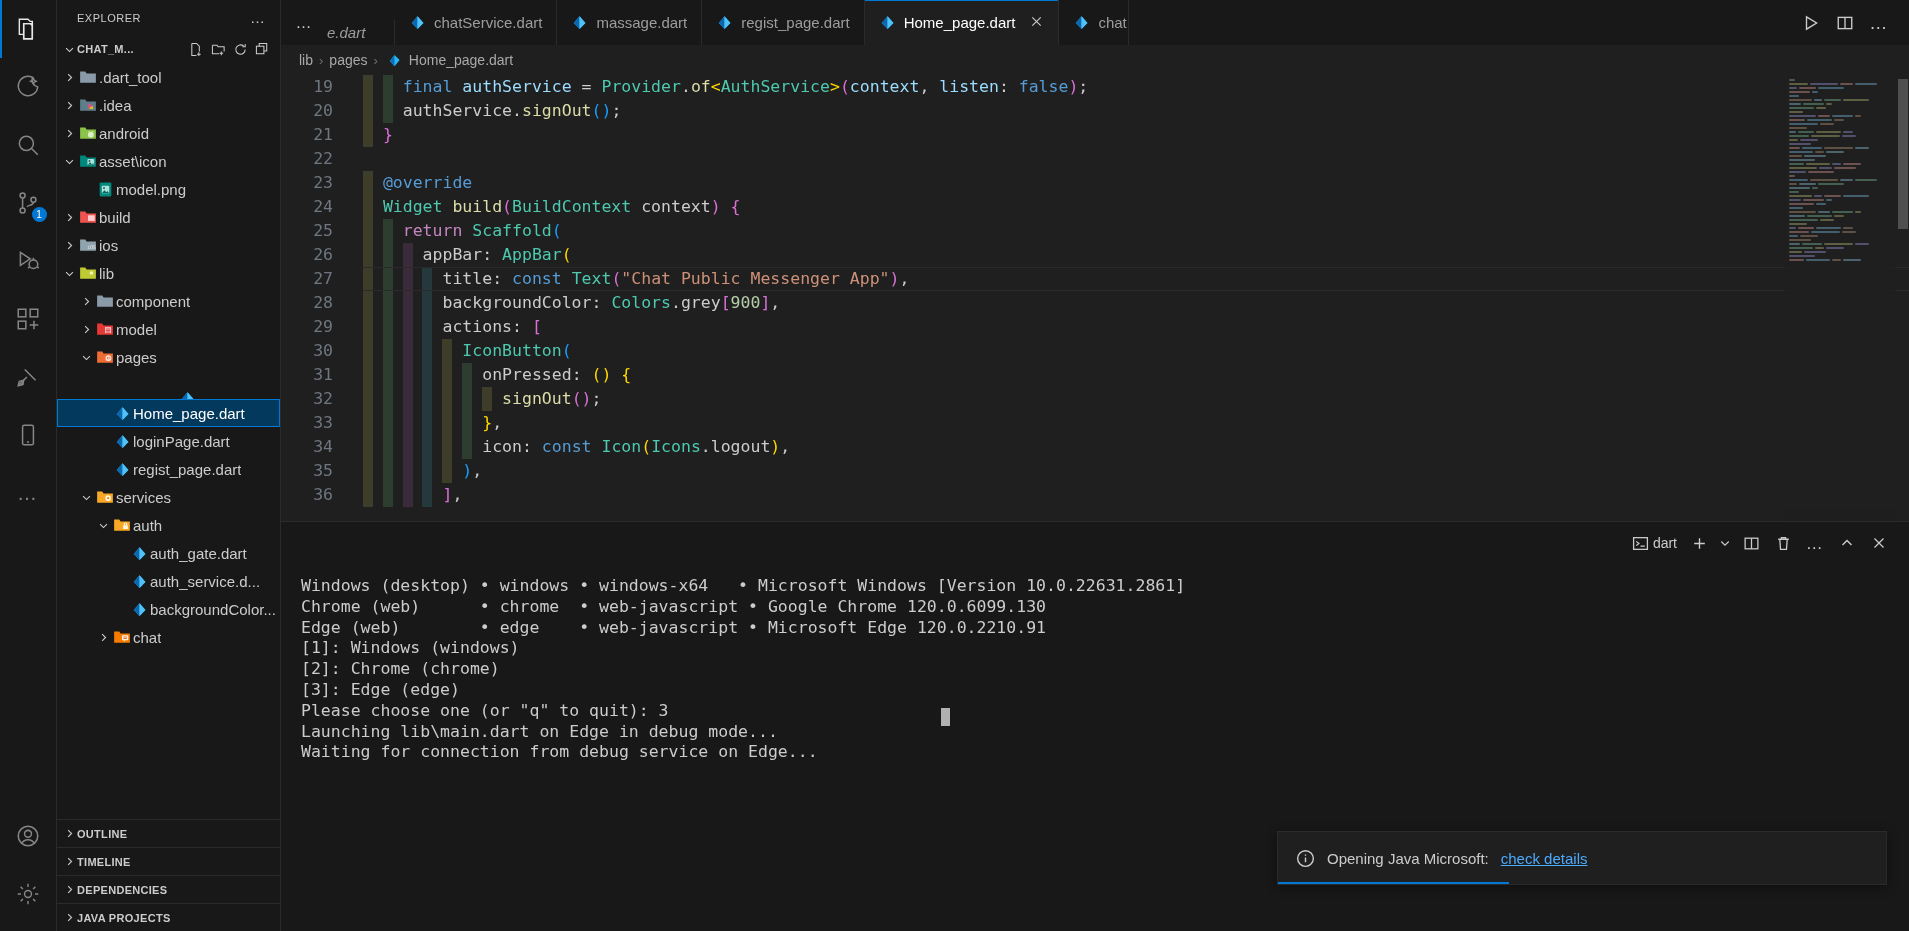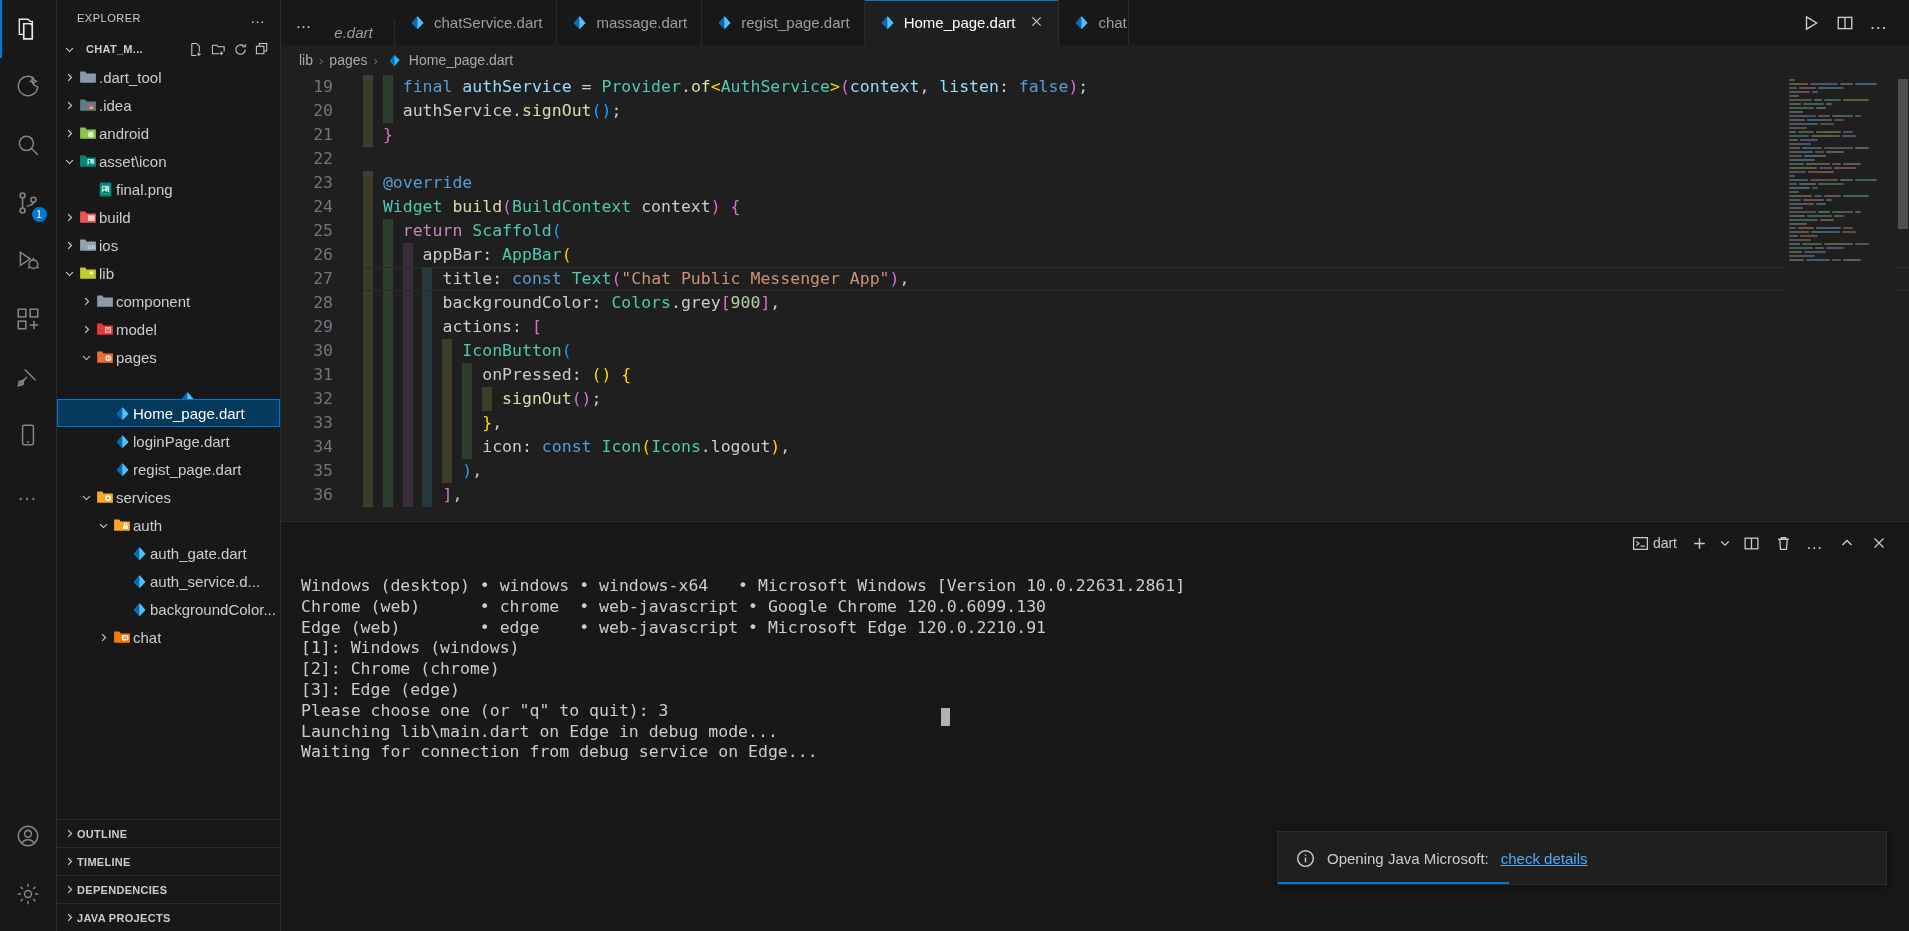--- a/index.html
+++ b/index.html
@@ -53,21 +53,21 @@
     height: 35px; display: flex; align-items: center;
     padding: 0 8px 0 20px;
     font-size: 11px; letter-spacing: .5px; color: #cccccc;
     text-transform: uppercase;
     justify-content: space-between;
   }
   .sidebar-header .dots { color: #cccccc; font-size: 15px; letter-spacing: 1px; padding-right: 6px;}
   .section-row {
     height: 28px; display: flex; align-items: center;
     font-size: 11px; font-weight: bold; color: #cccccc;
-    padding-left: 4px; letter-spacing: .3px; gap: 9px;
+    padding-left: 4px; letter-spacing: .3px;
   }
   .twisty {
     width: 16px; height: 16px; display: inline-flex;
     align-items: center; justify-content: center; color: #cccccc;
     flex: 0 0 16px;
   }
   .twisty svg { display:block; }
   .root-actions { margin-left: auto; display: flex; gap: 2px; padding-right: 8px; }
   .root-actions span { width: 20px; height: 20px; display:flex; align-items:center; justify-content:center; color:#cccccc; }
 
@@ -429,21 +429,21 @@
         <div class="trow" style="padding-left: 21px;">
           <span class="chev"></span>
           <span class="ficon">
             <svg width="17" height="17" viewBox="0 0 16 16">
               <rect x="2.5" y="1.5" width="11" height="13" rx="1" fill="#00897b"></rect>
               <rect x="4.5" y="4.5" width="7" height="7" rx=".6" fill="#b2dfdb"></rect>
               <circle cx="6.6" cy="6.6" r=".9" fill="#00695c"></circle>
               <path d="M4.8 11.3l2.2-2.6 1.8 1.8 1.2-1 1.2 1.8z" fill="#00695c"></path>
             </svg>
           </span>
-          <span class="tlabel">final.png</span>
+          <span class="tlabel">model.png</span>
         </div>
         <div class="trow" style="padding-left: 4px;">
           <span class="chev">
             <svg width="11" height="11" viewBox="0 0 16 16" fill="none" stroke="currentColor" stroke-width="1.6">
               <path d="M6 3l5 5-5 5"></path>
             </svg>
           </span>
           <span class="ficon">
             <svg width="18" height="18" viewBox="0 0 16 16">
               <path d="M1 3.2h4.6l1.1 1.6H15v8.4H1z" fill="#ef5350"></path>
@@ -682,21 +682,21 @@
           <span>JAVA PROJECTS</span>
         </div>
       </div>
   </div>
 
   <div class="main">
 
     <div class="tabbar">
       <div class="tab-dots">…</div>
       <div id="tabs-container" style="display:flex;align-items:stretch;min-width:0;">
-          <div class="tab cut" style="width: 68px; overflow: hidden; justify-content: center; margin-top: 20px;">
+          <div class="tab cut" style="width: 68px; overflow: hidden; justify-content: flex-start; margin-top: 20px;">
             <span class="tabname italic">e.dart</span>
           </div>
           <div class="tab">
             <span style="display: inline-flex;">
               <svg width="17" height="17" viewBox="0 0 16 16">
                 <path d="M2.6 8.4L8 2.2l5.6 6.2L8 14.2z" fill="#2aa5f0"></path>
                 <path d="M2.6 8.4L8 14.2V2.2z" fill="#0e66ad"></path>
                 <path d="M8 2.2l5.6 6.2L8 14.2z" fill="#4fc3f7"></path>
               </svg>
             </span>

